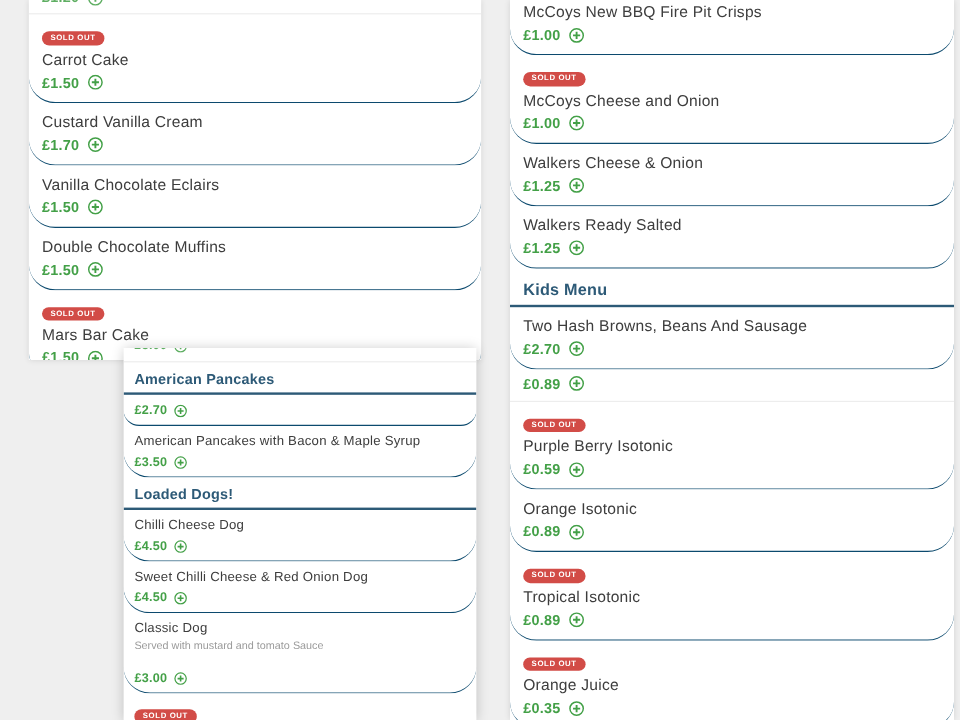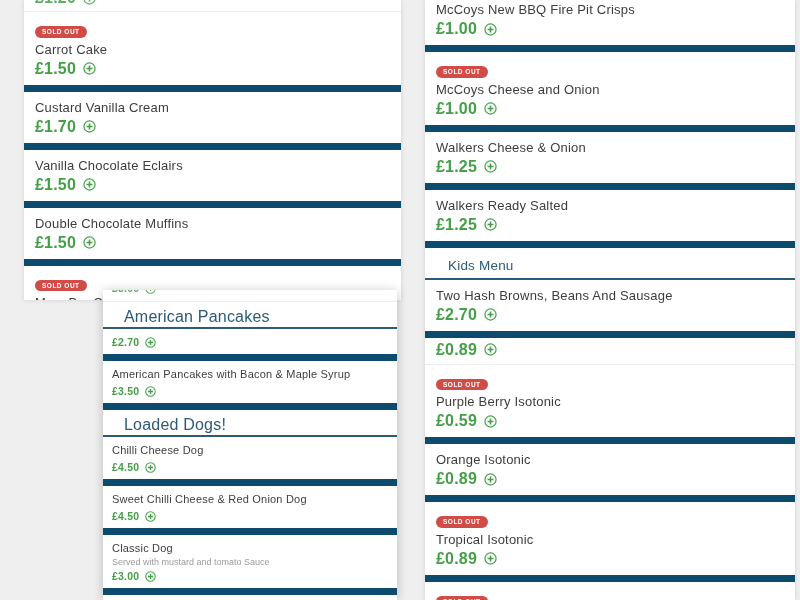--- a/index.html
+++ b/index.html
@@ -8,47 +8,47 @@
   #screen{position:relative;width:800px;height:600px;overflow:hidden;}
 
   .panel{position:absolute;background:#ffffff;overflow:hidden;
          box-shadow:0 0 5px rgba(0,0,0,.12);}
   #panel-left{left:24px;top:0;width:377px;height:300px;}
   #panel-middle{left:103px;top:290px;width:294px;height:310px;
                 box-shadow:0 1px 10px rgba(0,0,0,.22);}
   #panel-right{left:425px;top:0;width:370px;height:600px;}
 
   
-  .row{border-bottom:7px solid #0c4a6e;padding:8px 11px 9px;}
+  .row{border-bottom:1px solid #0c4a6e;padding:8px 11px 9px;border-radius:22px;}
   #panel-right .row:first-child{padding-top:2px;}
   .name{font-size:13px;line-height:16px;color:#3d3d3d;letter-spacing:.2px;
         margin:0 0 4px;font-weight:500;}
   .sub{font-size:10px;line-height:11px;color:#9b9b9b;margin:-2px 0 3px;}
   .price-row{display:flex;align-items:center;gap:7px;height:14px;}
-  .price{color:var(--price-green);font-size:16px;font-weight:700;letter-spacing:.2px;}
+  .price{color:var(--price-green);font-size:12px;font-weight:700;letter-spacing:.2px;}
   .plus{display:inline-flex;}
   .badge{display:inline-block;background:var(--badge-red);color:#fff;
          font-size:6.5px;font-weight:700;letter-spacing:.5px;line-height:1;
          padding:3px 7px 2px;border-radius:7px;margin:0 0 4px;}
   .row-heading{padding:9px 11px 4px;border-bottom:2px solid var(--heading-blue);}
   .heading-text{color:var(--heading-blue);font-size:13.5px;line-height:17px;
-                font-weight:400;letter-spacing:.2px;display:block;margin-left:12px;}
+                font-weight:700;letter-spacing:.2px;display:block;}
   .row-price-only{border-bottom:1px solid #ededed;padding:5px 11px 7px;}
   .row-clip{position:relative;height:11px;border-bottom:1px solid #ededed;overflow:hidden;}
   .row-clip .price-row{position:absolute;top:-9px;left:11px;opacity:.85;}
   .row-badge-partial{padding:7px 9px 0;}
 
   
   .sm .row{padding:7px 9px 6px;}
   .sm .name{font-size:11px;line-height:13px;margin-bottom:4px;}
-  .sm .sub{font-size:9px;line-height:10px;margin:-2px 0 3px;}
+  .sm .sub{font-size:9px;line-height:10px;margin:-2px 0 16px;}
   .sm .price-row{height:12px;gap:6px;}
   .sm .price{font-size:10.5px;}
   .sm .row-heading{padding:7px 9px 3px;}
-  .sm .heading-text{font-size:16px;line-height:15px;}
+  .sm .heading-text{font-size:12px;line-height:15px;}
   .sm .row-clip{height:11px;}
   .sm .row-clip .price-row{top:-8px;left:9px;}
 </style>
 </head>
 <body>
 
 <div id="screen">
   <div id="panel-left" class="panel">
       <div class="row-clip">
         <div class="price-row">
@@ -313,20 +313,21 @@
           <span class="plus">
             <svg width="13" height="13" viewBox="0 0 14 14">
               <circle cx="7" cy="7" r="6" fill="none" stroke="var(--price-green)" stroke-width="1.3"></circle>
               <path d="M7 3.8v6.4M3.8 7h6.4" fill="none" stroke="var(--price-green)" stroke-width="1.7"></path>
             </svg>
           </span>
         </div>
       </div>
       <div class="row">
         <div><span class="badge">SOLD OUT</span></div>
+        <div class="name">Orange Juice</div>
         <div class="price-row">
           <span class="price">£0.35</span>
           <span class="plus">
             <svg width="13" height="13" viewBox="0 0 14 14">
               <circle cx="7" cy="7" r="6" fill="none" stroke="var(--price-green)" stroke-width="1.3"></circle>
               <path d="M7 3.8v6.4M3.8 7h6.4" fill="none" stroke="var(--price-green)" stroke-width="1.7"></path>
             </svg>
           </span>
         </div>
       </div>

